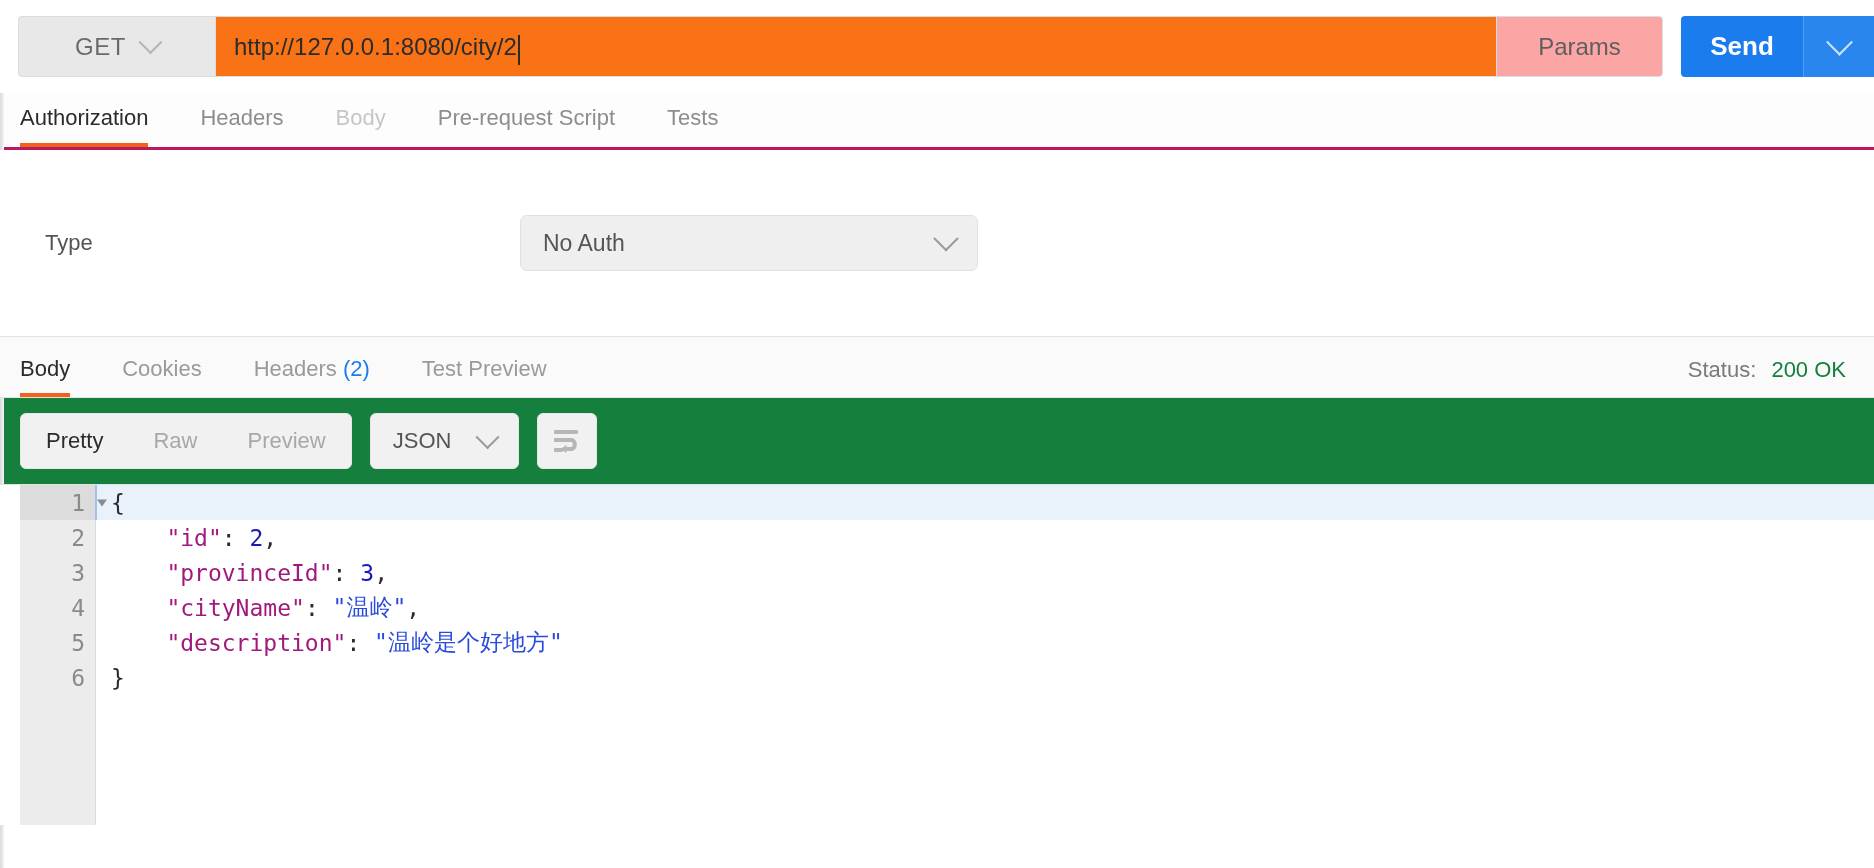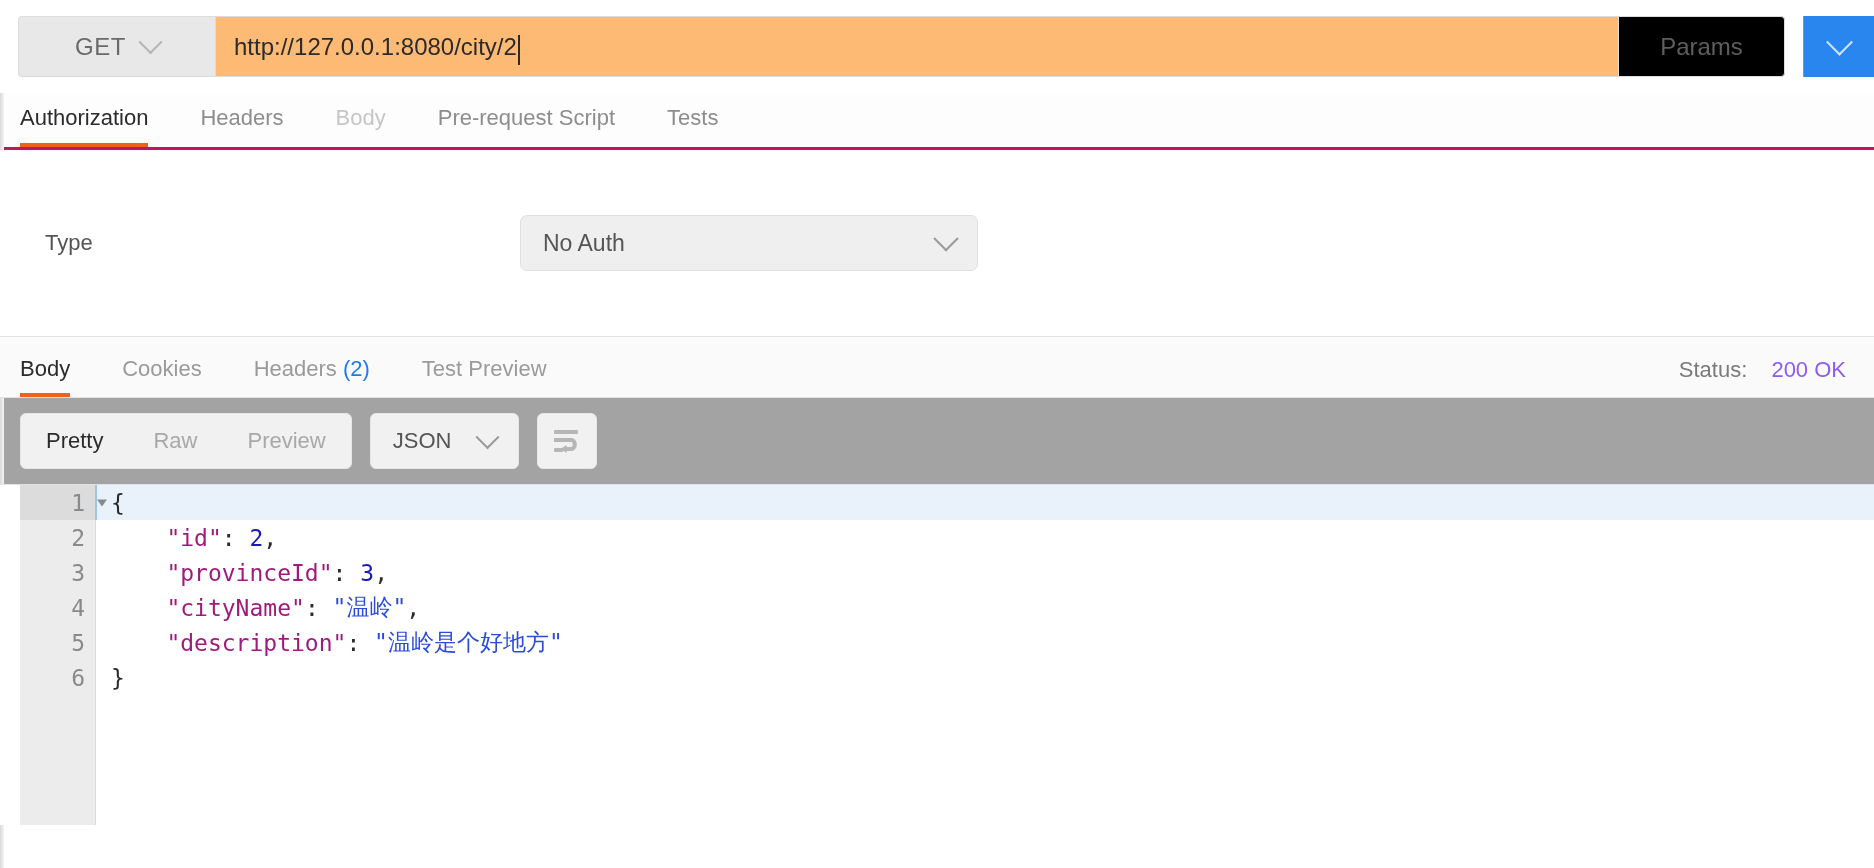--- a/index.html
+++ b/index.html
@@ -48,21 +48,21 @@
     display: inline-block;
     width: 15px;
     height: 15px;
     border-right: 2.5px solid #b4b4b4;
     border-bottom: 2.5px solid #b4b4b4;
     transform: rotate(45deg) translate(-3px, -3px);
   }
   .url-field {
     flex: 1;
     min-width: 0;
-    background: #fdba74;
+    background: #f97316;
     border: 1px solid #dcdcdc;
     border-right: none;
     display: flex;
     align-items: center;
     padding: 0 18px;
     position: relative;
   }
   .url-text {
     font-size: 24px;
     color: #2b2b2b;
@@ -74,21 +74,21 @@
     width: 2px;
     height: 30px;
     background: #2b2b2b;
     margin-left: 1px;
     vertical-align: middle;
     position: relative;
     top: 3px;
   }
   .params-btn {
     width: 165px;
-    background: #000000;
+    background: #fca5a5;
     border: 1px solid #dcdcdc;
     border-radius: 0 4px 4px 0;
     display: flex;
     align-items: center;
     justify-content: center;
     font-size: 24px;
     color: #5e5e5e;
     cursor: pointer;
     user-select: none;
   }
@@ -224,32 +224,32 @@
     color: #1a7ced;
   }
   .status-wrap {
     margin-left: auto;
     padding-bottom: 14px;
     font-size: 22px;
     color: #7a7a7a;
     white-space: nowrap;
   }
   .status-wrap .status-val {
-    color: #8b5cf6;
-    margin-left: 18px;
+    color: #15803d;
+    margin-left: 9px;
     text-align: center;
   }
 
   
   .resp-toolbar {
     height: 86px;
     display: flex;
     align-items: center;
     padding-left: 20px;
-    background: #a3a3a3;
+    background: #15803d;
   }
   .segmented {
     display: flex;
     background: #f1f1f1;
     border: 1px solid #e6e6e6;
     border-radius: 6px;
     overflow: hidden;
     height: 54px;
     align-items: stretch;
   }
@@ -411,20 +411,23 @@
   <div class="url-field">
     <span class="url-text">http://127.0.0.1:8080/city/2</span>
       <span class="caret"></span>
   </div>
 
   <div class="params-btn">
     <span>Params</span>
   </div>
 
   <div class="send-group">
+    <div class="send-btn">
+      <span>Send</span>
+    </div>
     <div class="send-caret">
       <span class="chev"></span>
     </div>
   </div>
 
 </div>
 
 <div class="req-tabs">
   <div class="req-tab active">
     <span>Authorization</span>

